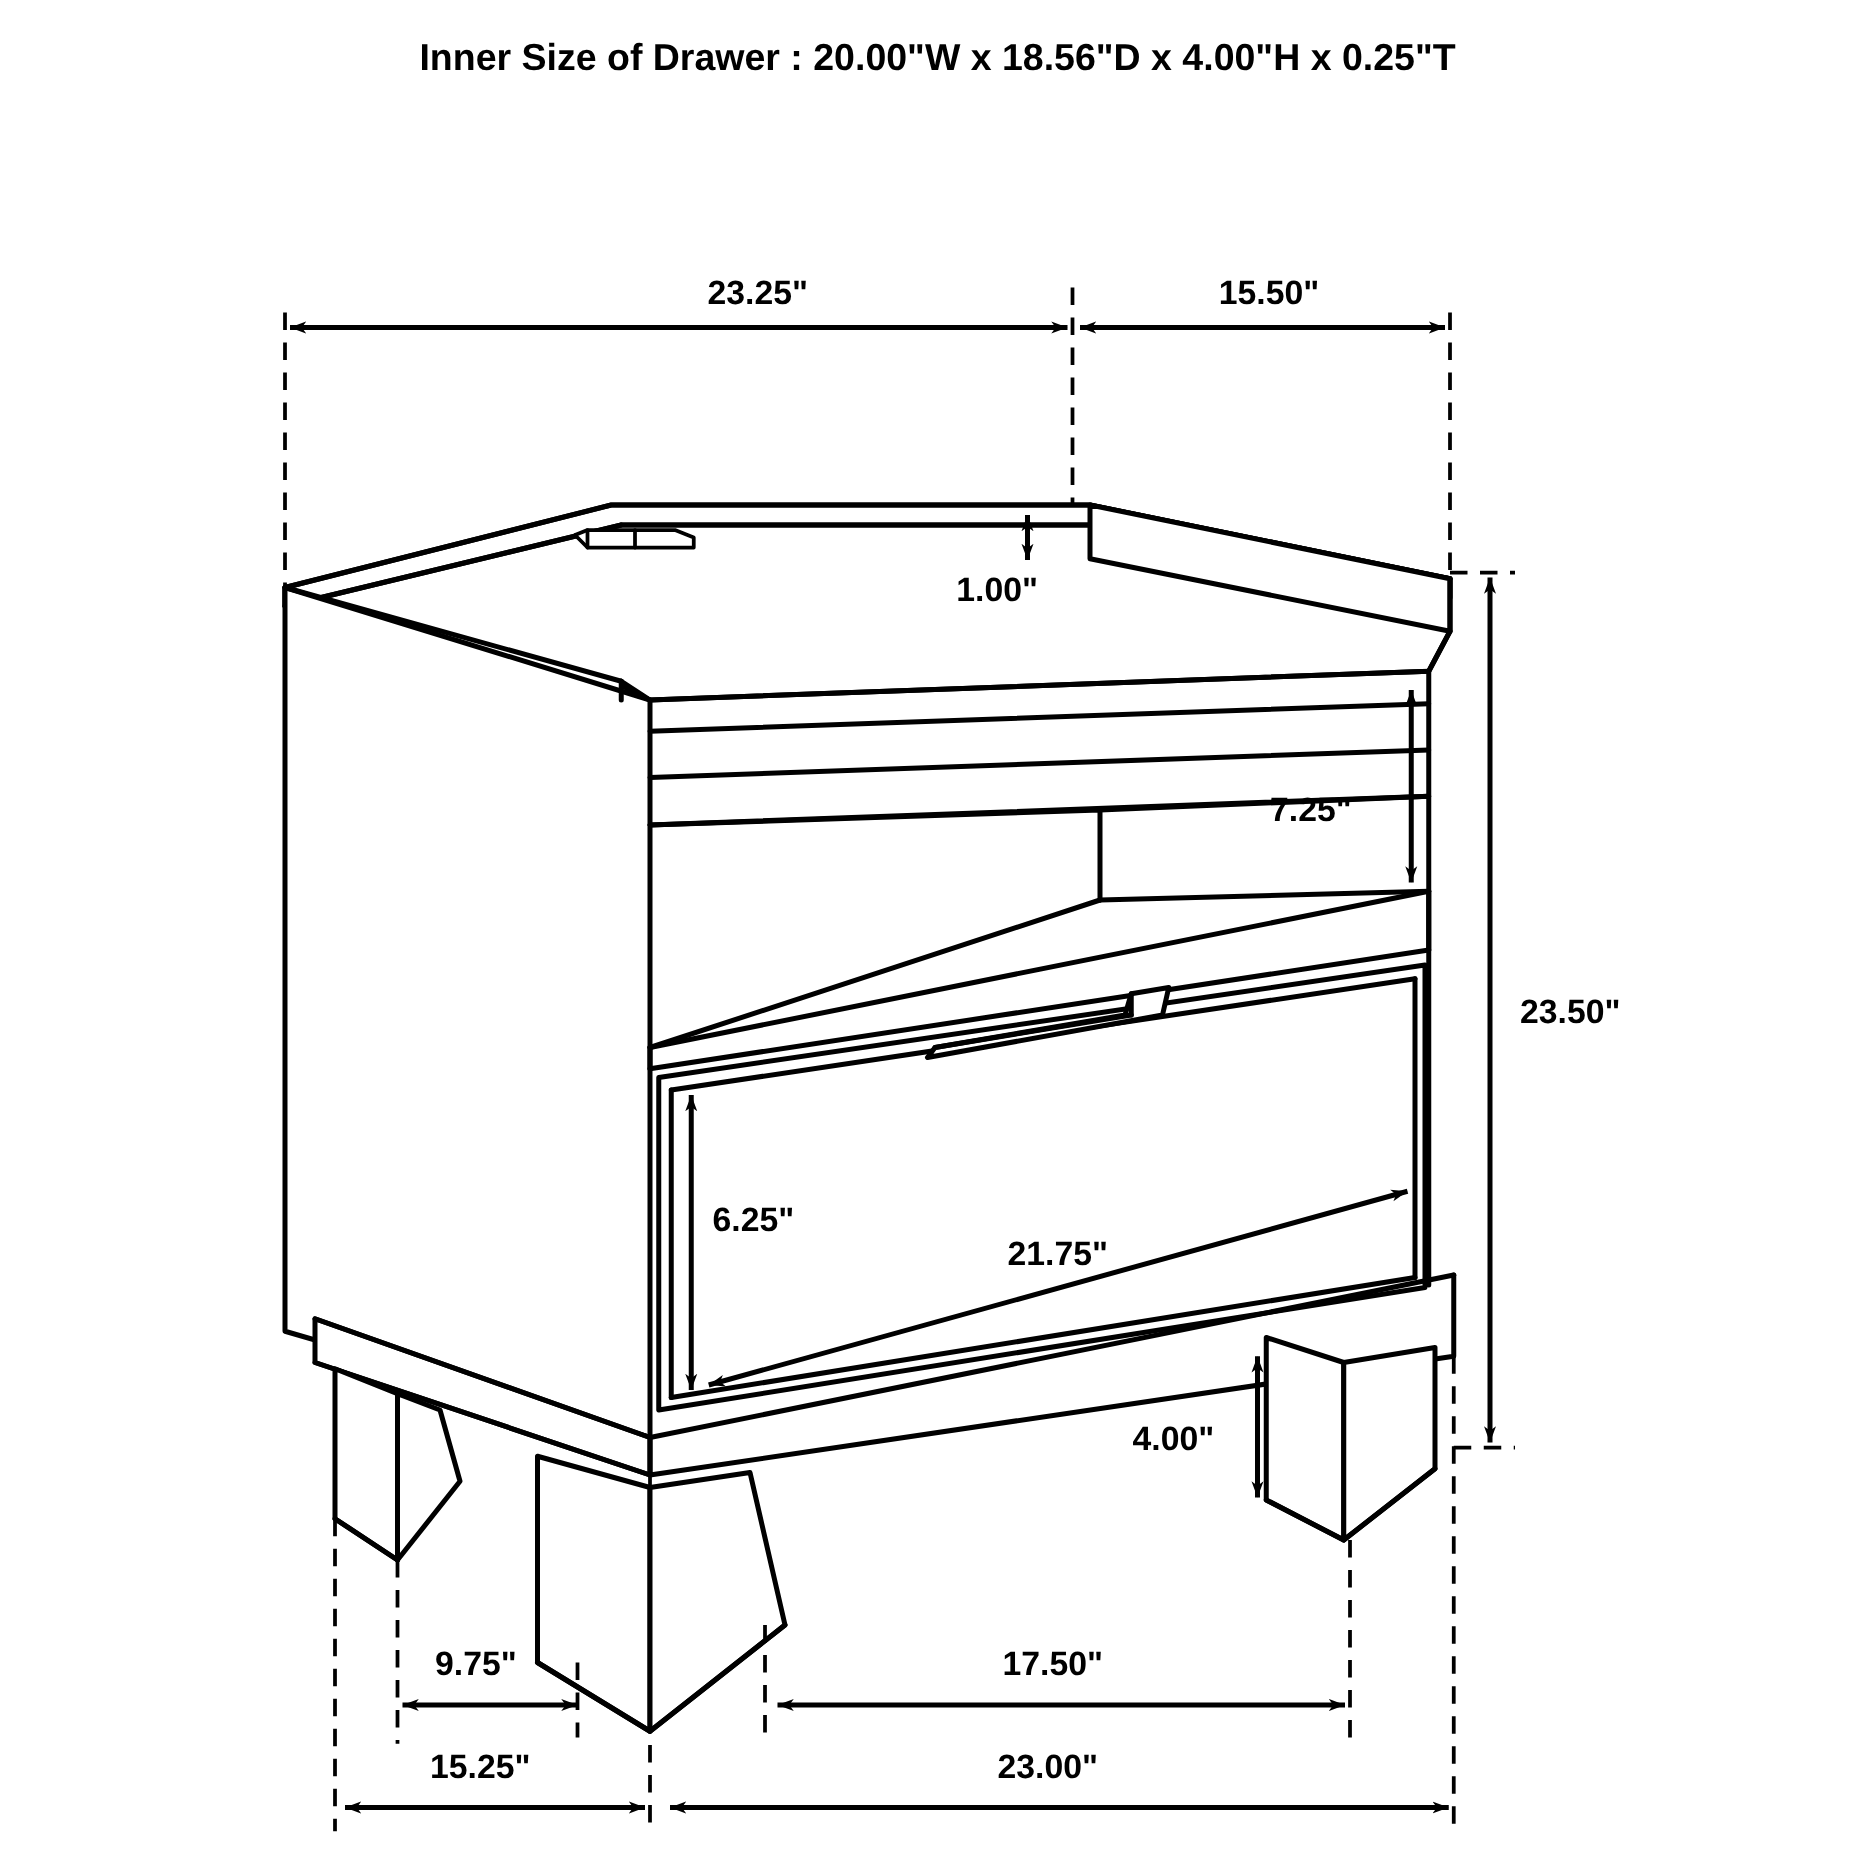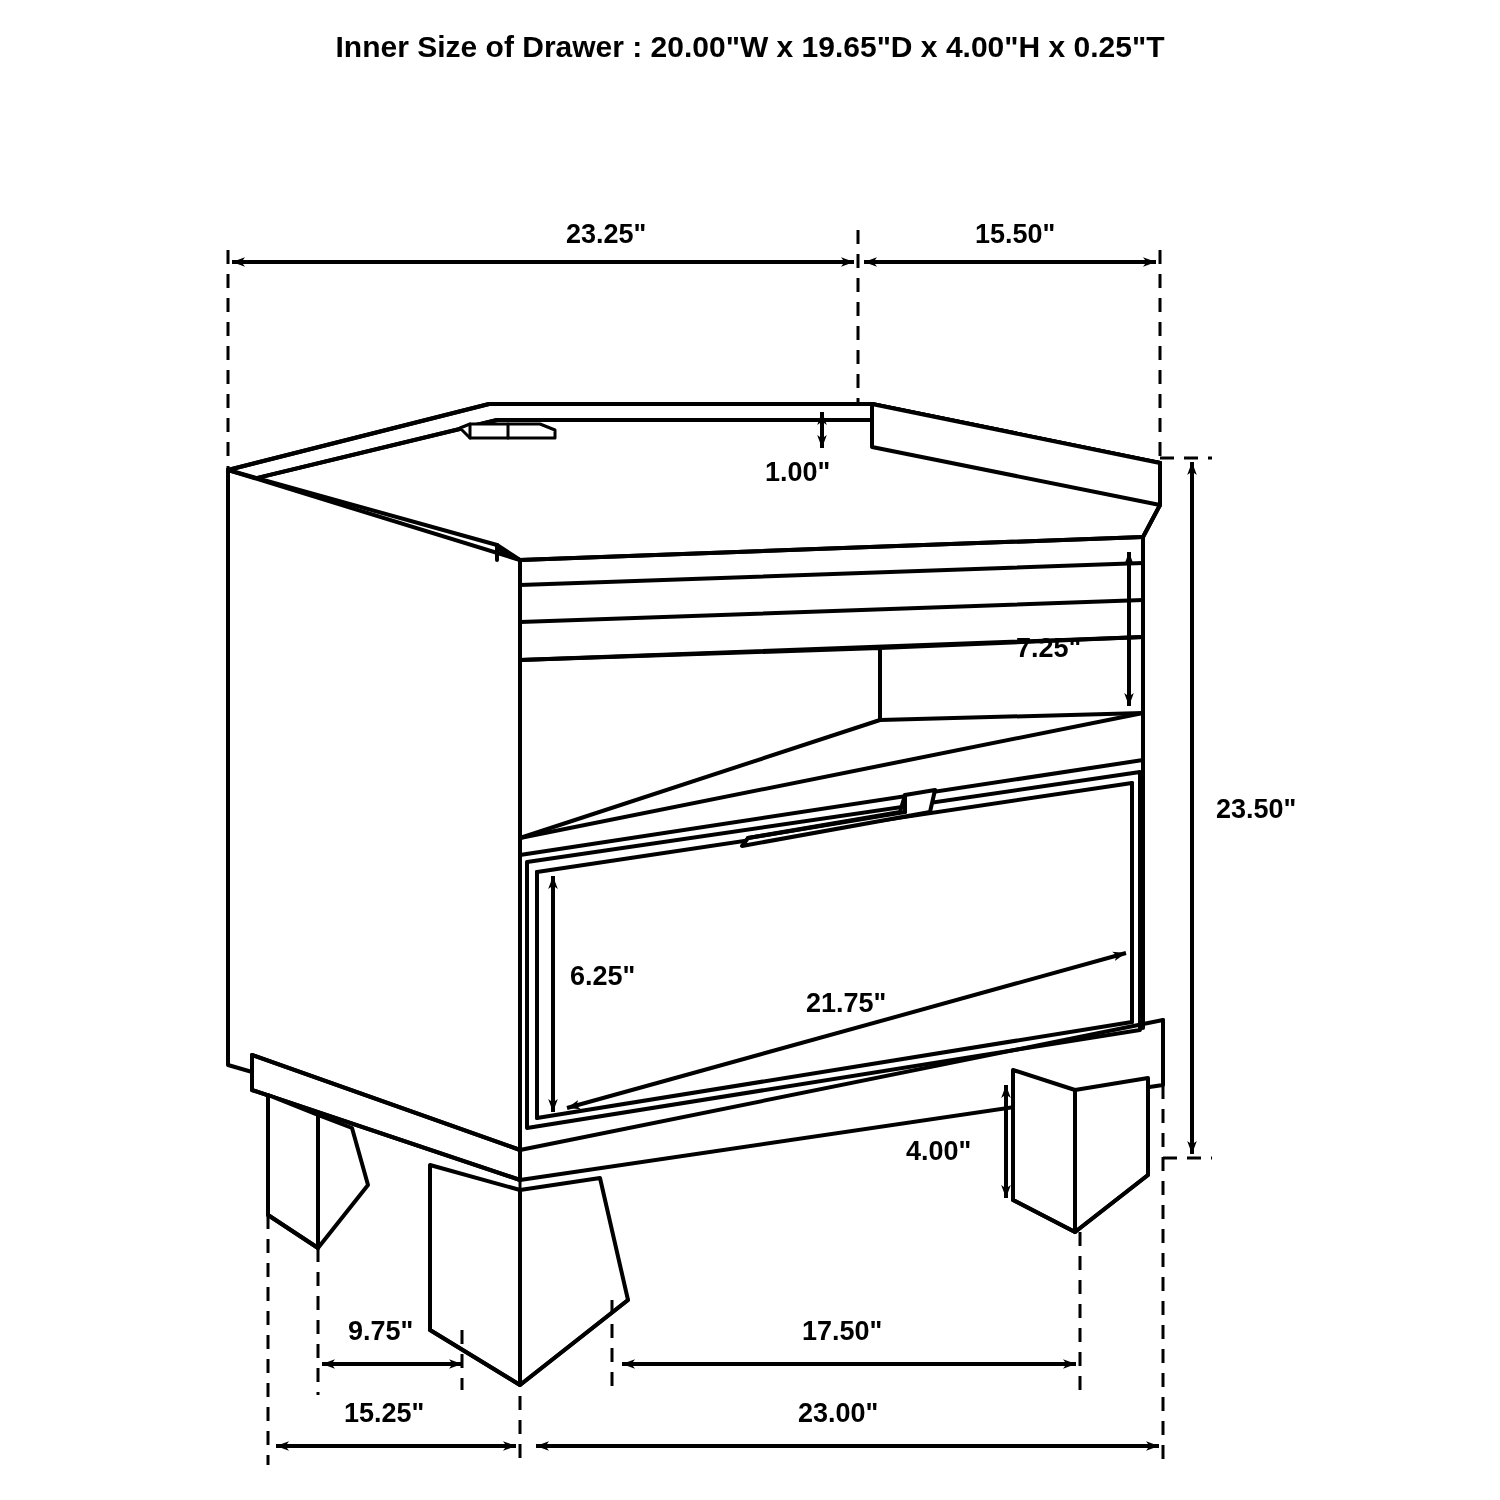--- a/index.html
+++ b/index.html
@@ -37,21 +37,21 @@
     font-size: 27px;
     font-weight: bold;
     fill: #000;
   }
 </style>
 </head>
 <body>
 
 <div id="diagram-root">
 
-  <div class="title">Inner Size of Drawer : 20.00"W x 19.65"D x 4.00"H x 0.25"T</div>
+  <div class="title">Inner Size of Drawer : 20.00"W x 18.56"D x 4.00"H x 0.25"T</div>
 
   <svg width="1500" height="1500" viewBox="0 0 1500 1500">
     <defs>
       <marker id="arrL" markerWidth="14" markerHeight="12" refX="13" refY="6" orient="auto" markerUnits="userSpaceOnUse">
         <path d="M13,6 L0,1.2 L3.5,6 L0,10.8 Z" fill="#000"></path>
       </marker>
       <marker id="arrR" markerWidth="14" markerHeight="12" refX="1" refY="6" orient="auto" markerUnits="userSpaceOnUse">
         <path d="M1,6 L14,1.2 L10.5,6 L14,10.8 Z" fill="#000"></path>
       </marker>
     </defs>

